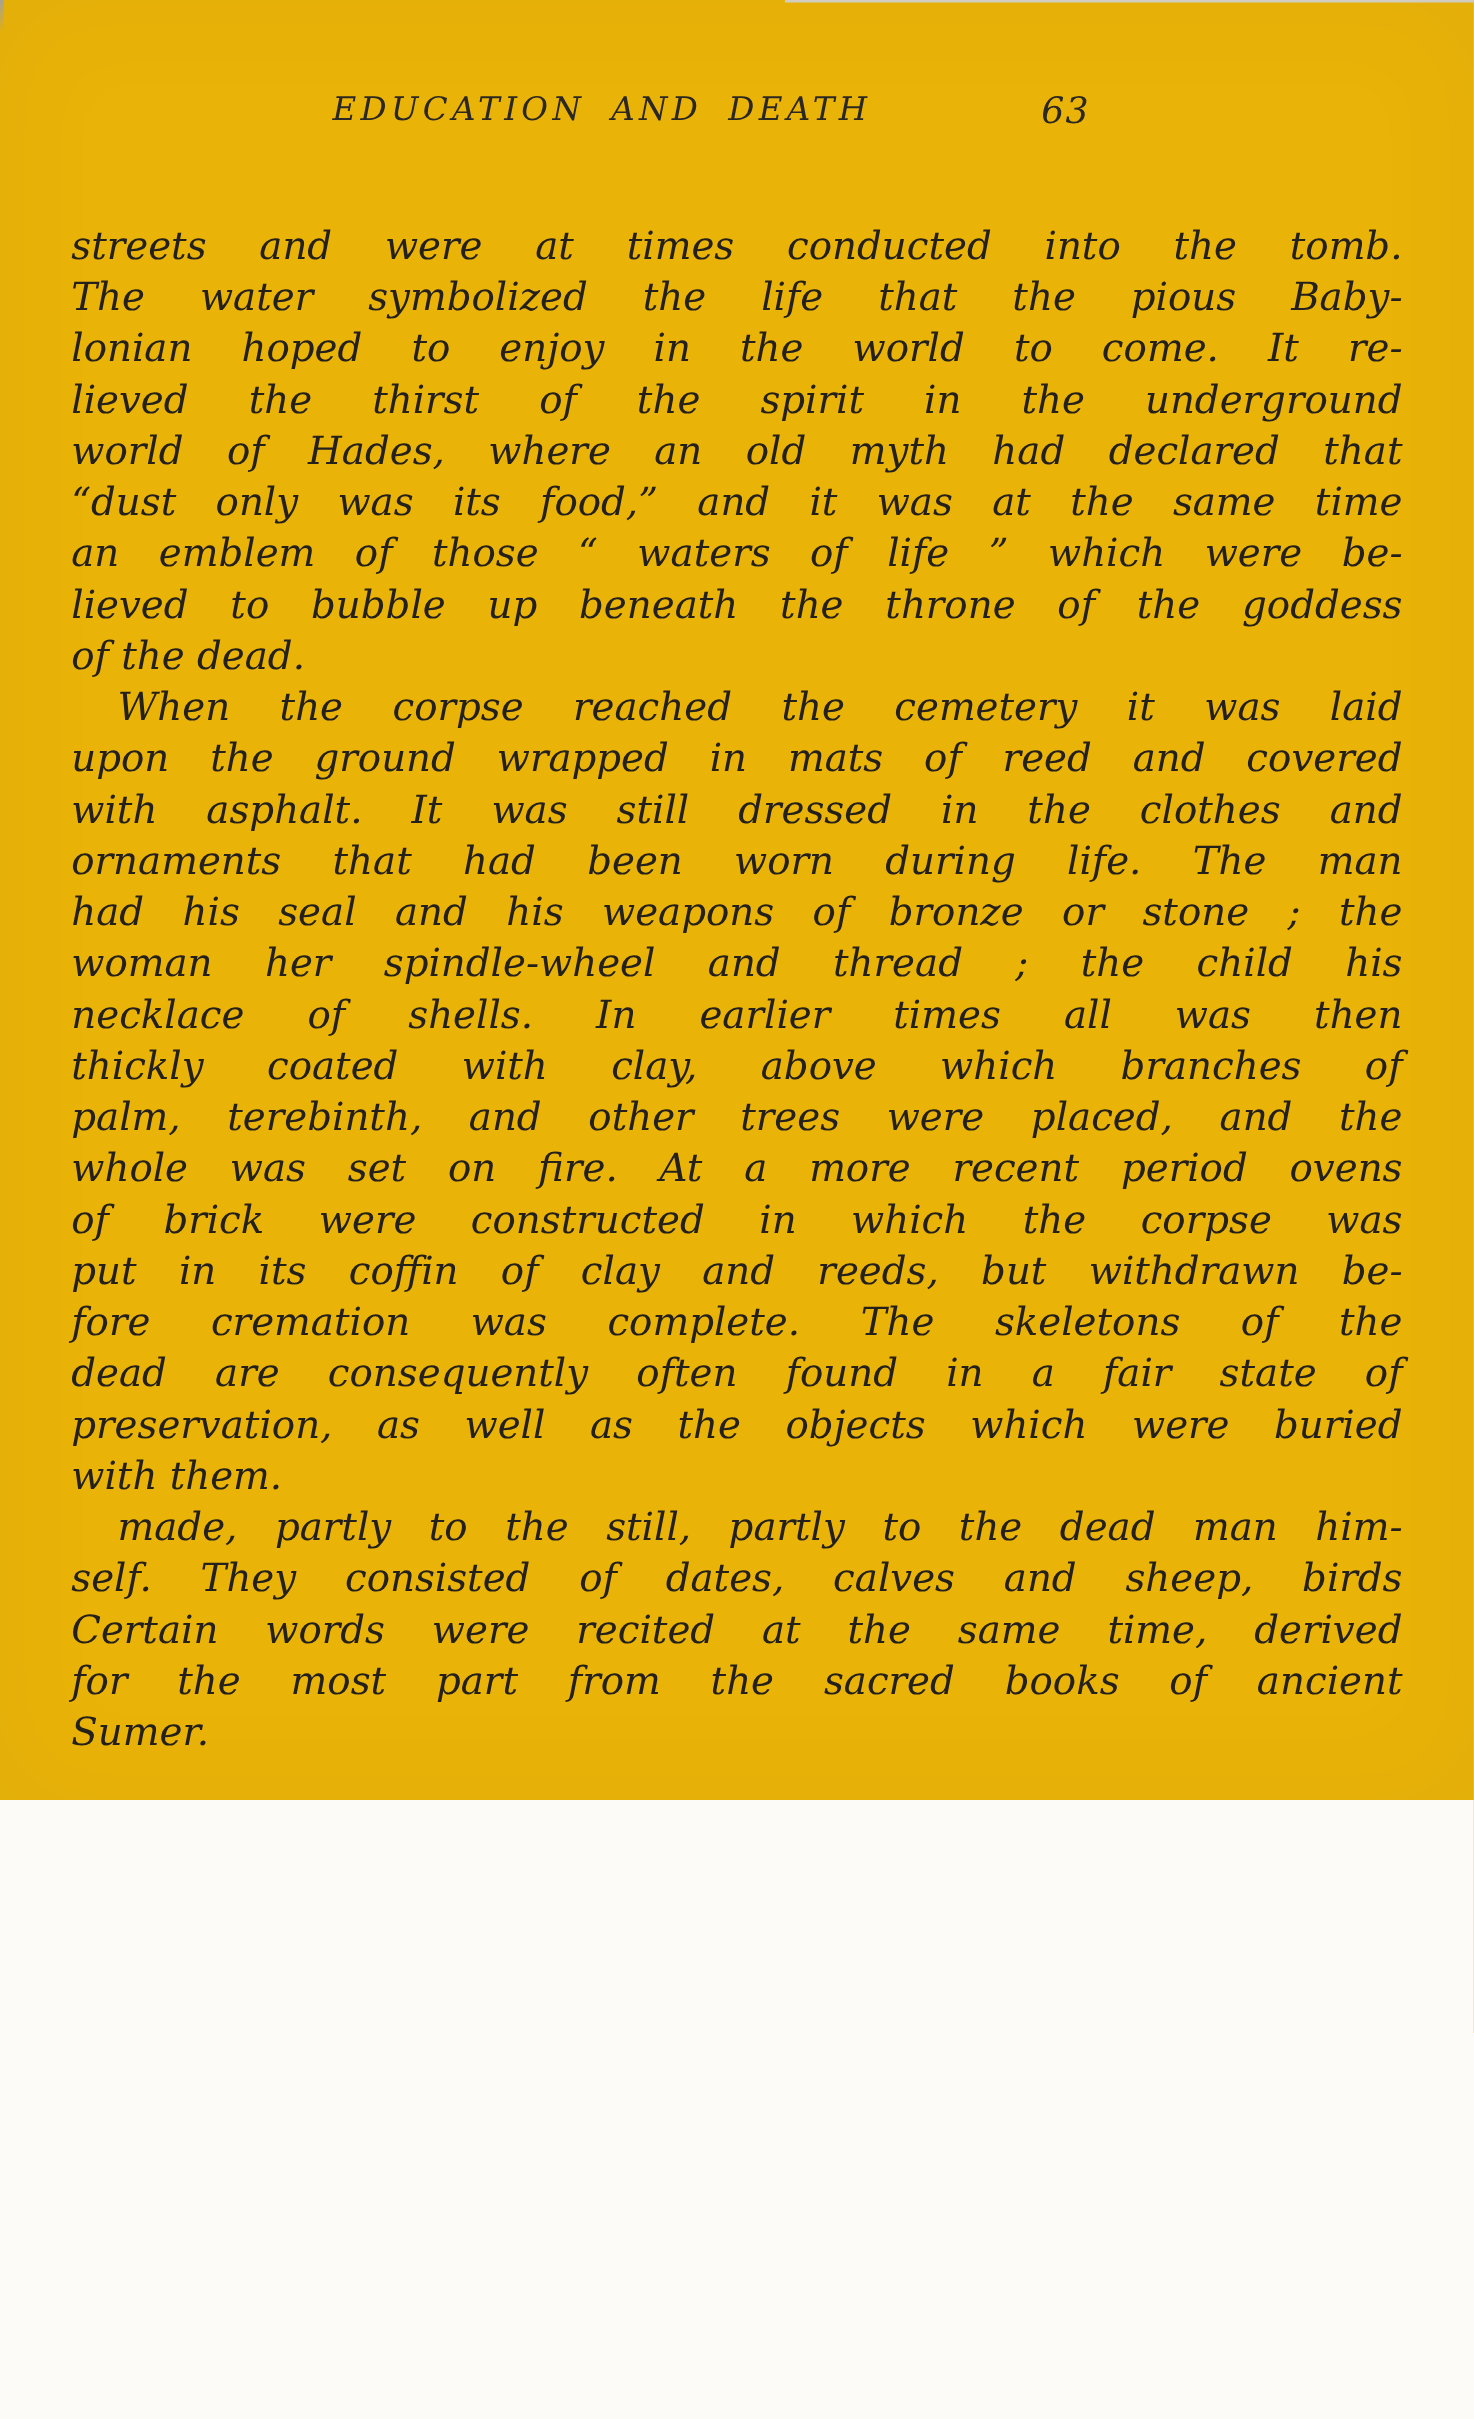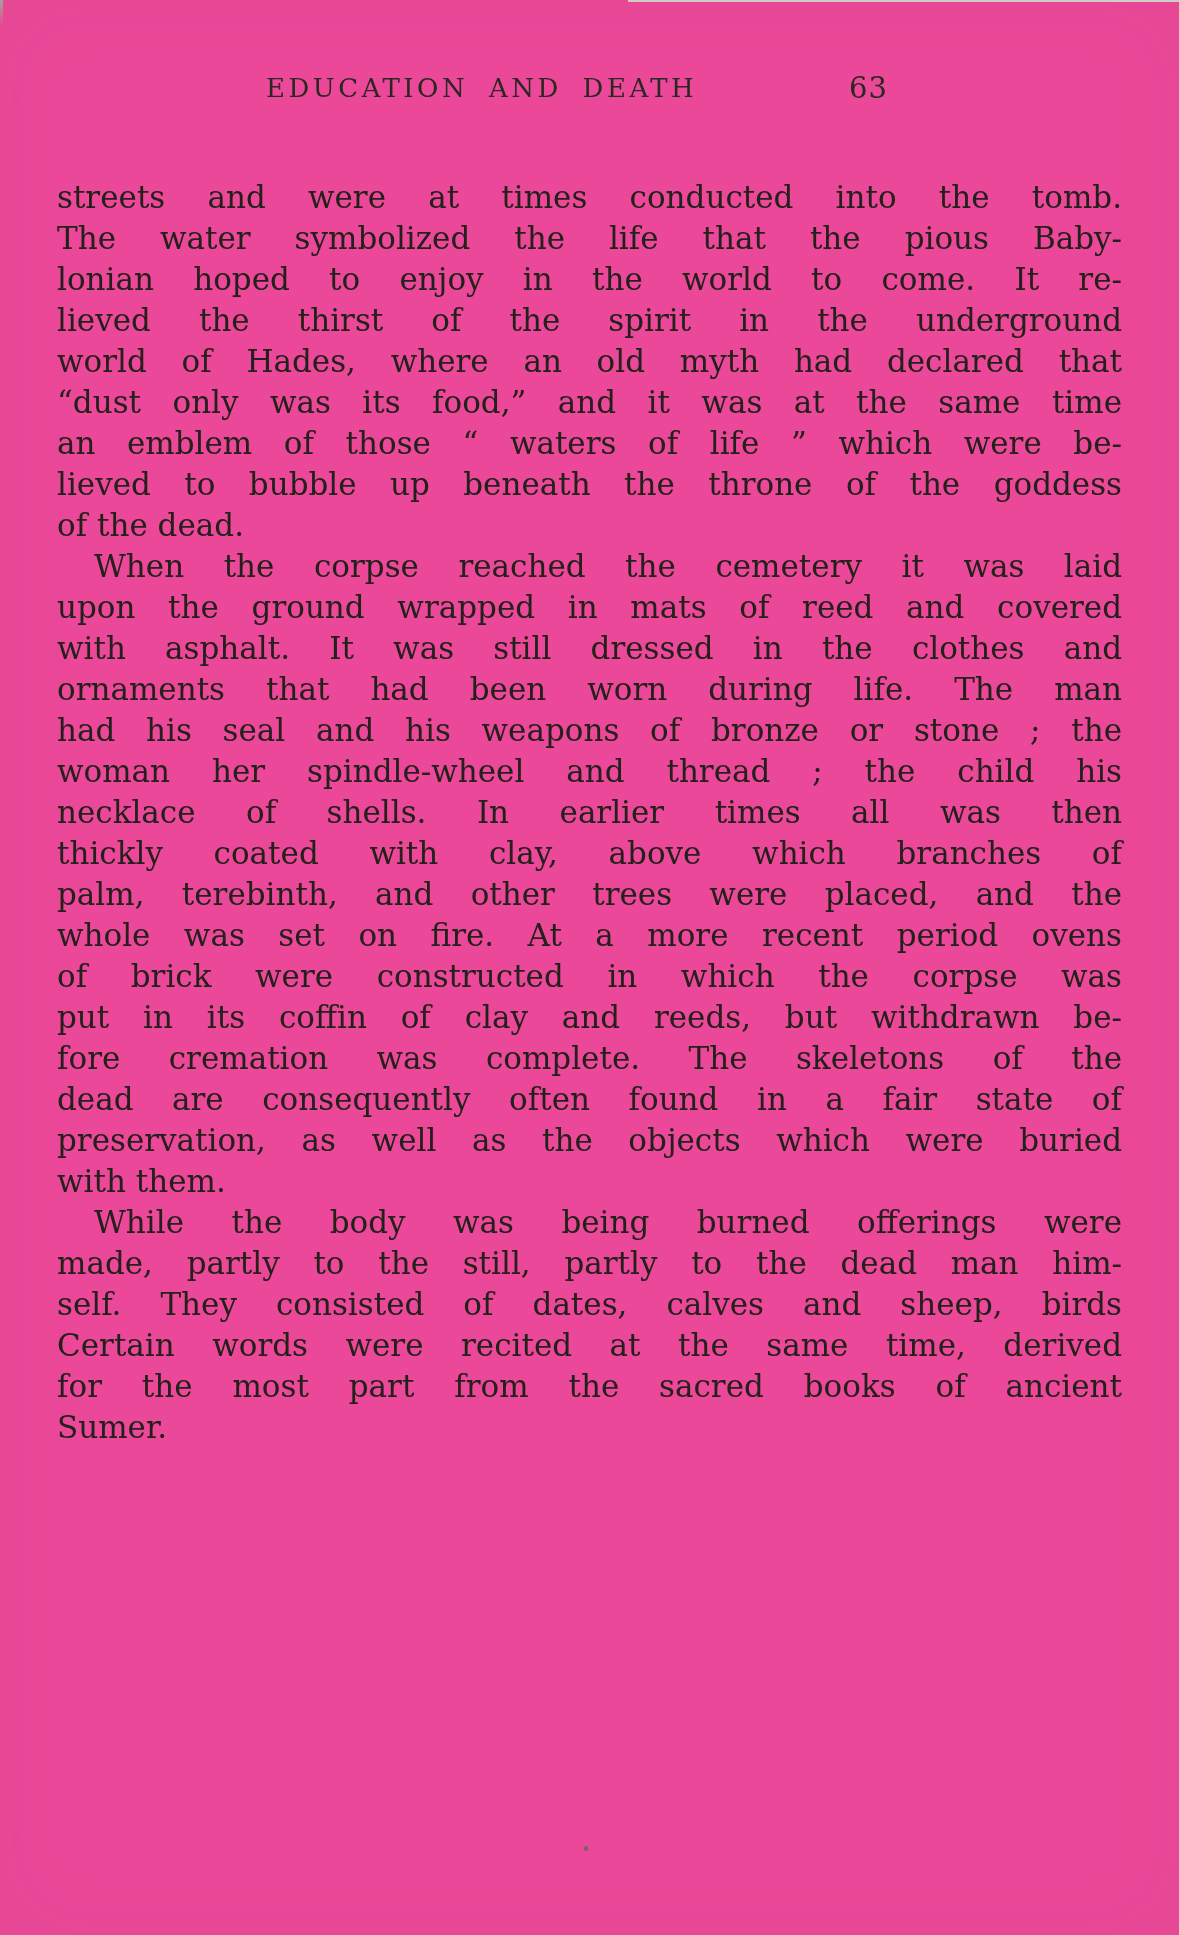--- a/index.html
+++ b/index.html
@@ -4,25 +4,26 @@
 <style>
   * { box-sizing: border-box; }
   html, body { margin: 0; padding: 0; }
   body {
     background: #fcfbf8;
     font-family: "DejaVu Serif", "Liberation Serif", serif;
   }
   .page {
     position: relative;
     width: 1179px;
-    height: 1935px;
-    background: #ec4899;
+    height: 1440px;
+    background: #eab308;
     color: #262220;
     overflow: hidden;
     box-shadow: inset 0 0 90px rgba(90, 80, 60, 0.06);
+    font-style: italic;
   }
   
   .scan-edge-top {
     position: absolute; top: 0; left: 628px; width: 551px; height: 2px;
     background: #d2cdc2;
   }
   .scan-edge-corner {
     position: absolute; top: 0; left: 0; width: 3px; height: 26px;
     background: linear-gradient(#a8a295, rgba(168,162,149,0));
   }
@@ -31,21 +32,20 @@
     font-size: 26px;
     letter-spacing: 3.5px;
     word-spacing: 9px;
     color: #2b2721;
   }
   .page-number {
     position: absolute; top: 71px; left: 833px;
     font-size: 29px;
     letter-spacing: 1px;
     color: #2b2721;
-    margin-left: 16px;
   }
   .page-body {
     position: absolute; top: 137px; left: 57px; width: 1065px;
     font-size: 31px;
     line-height: 41px;
     color: #24201b;
     margin-top: 40px;
   }
   .para { margin: 0; padding: 0; }
   .line {
@@ -102,21 +102,20 @@
         <span class="line">whole was set on fire. At a more recent period ovens</span>
         <span class="line">of brick were constructed in which the corpse was</span>
         <span class="line">put in its coffin of clay and reeds, but withdrawn be-</span>
         <span class="line">fore cremation was complete. The skeletons of the</span>
         <span class="line">dead are consequently often found in a fair state of</span>
         <span class="line">preservation, as well as the objects which were buried</span>
         <span class="line">with them.</span>
       </p>
     <p class="para indent-first">
 
-    <span class="line">While the body was being burned offerings were</span>
         <span class="line">made, partly to the still, partly to the dead man him-</span>
         <span class="line">self. They consisted of dates, calves and sheep, birds</span>
         <span class="line">Certain words were recited at the same time, derived</span>
         <span class="line">for the most part from the sacred books of ancient</span>
         <span class="line">Sumer.</span>
       </p>
   </main>
 
   <span class="scan-dot"></span>
 

